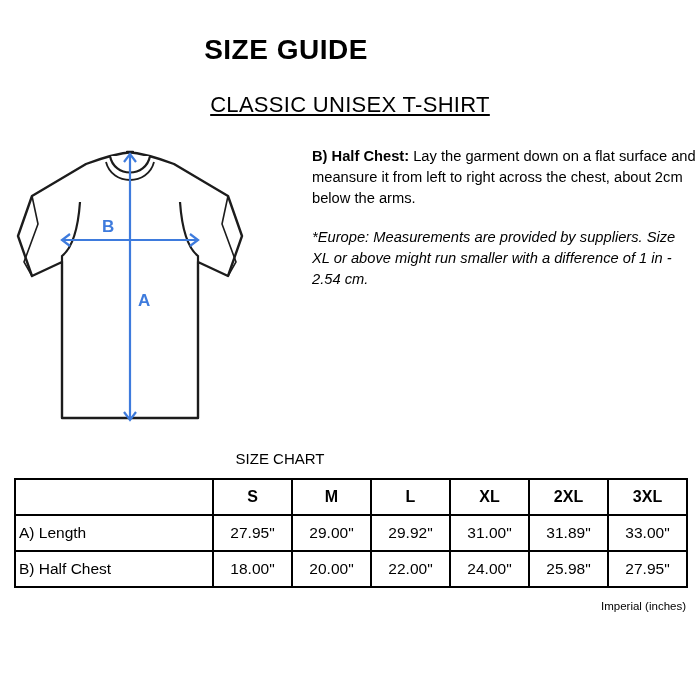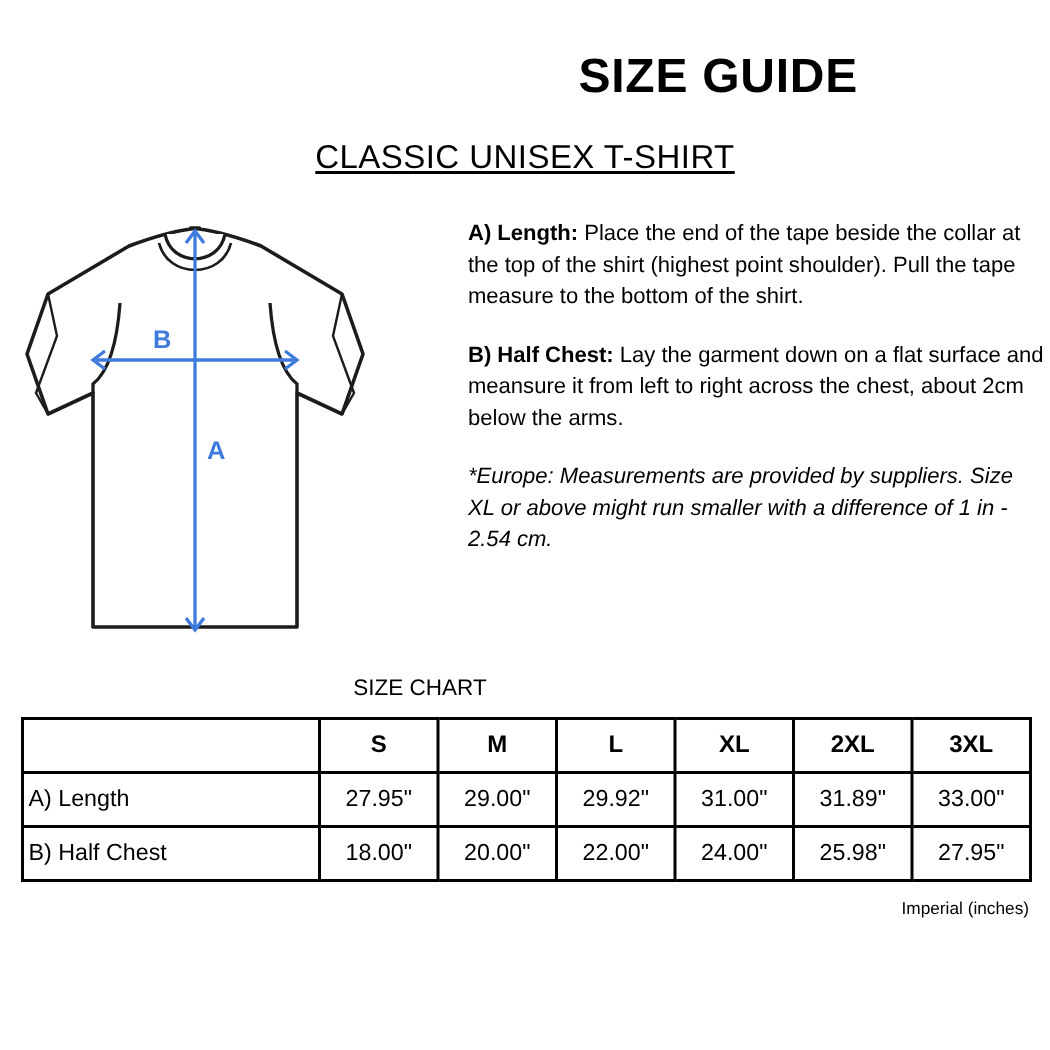--- a/index.html
+++ b/index.html
@@ -18,22 +18,22 @@
   .page {
     position: relative;
     width: 700px;
     height: 700px;
   }
   .title {
     position: absolute;
     top: 28px;
     left: 0;
     width: 572px;
-    text-align: right;
-    font-size: 32px;
+    text-align: center;
+    font-size: 28px;
     font-weight: bold;
     letter-spacing: 0.5px;
     line-height: 44px;
   }
   .subtitle {
     position: absolute;
     top: 92px;
     left: 0;
     width: 700px;
     text-align: center;
@@ -180,21 +180,20 @@
         <path d="M60 94 L 52 100 L 60 106" fill="none"></path>
         <path d="M180 94 L 188 100 L 180 106" fill="none"></path>
       </g>
 
       <text class="letter" x="128" y="166">A</text>
       <text class="letter" x="92" y="92">B</text>
     </svg>
   </div>
 
   <div class="instructions">
-    <p><b>A) Length:</b><span> Place the end of the tape beside the collar at the top of the shirt (highest point shoulder). Pull the tape measure to the bottom of the shirt.</span></p>
     <p><b>B) Half Chest:</b><span> Lay the garment down on a flat surface and meansure it from left to right across the chest, about 2cm below the arms.</span></p>
     <p class="note">*Europe: Measurements are provided by suppliers. Size XL or above might run smaller with a difference of 1 in - 2.54 cm.</p>
   </div>
 
   <div class="chart-label">SIZE CHART</div>
 
   <div class="table-wrap">
     <table class="size-chart">
       <colgroup>
         <col class="label-col">

